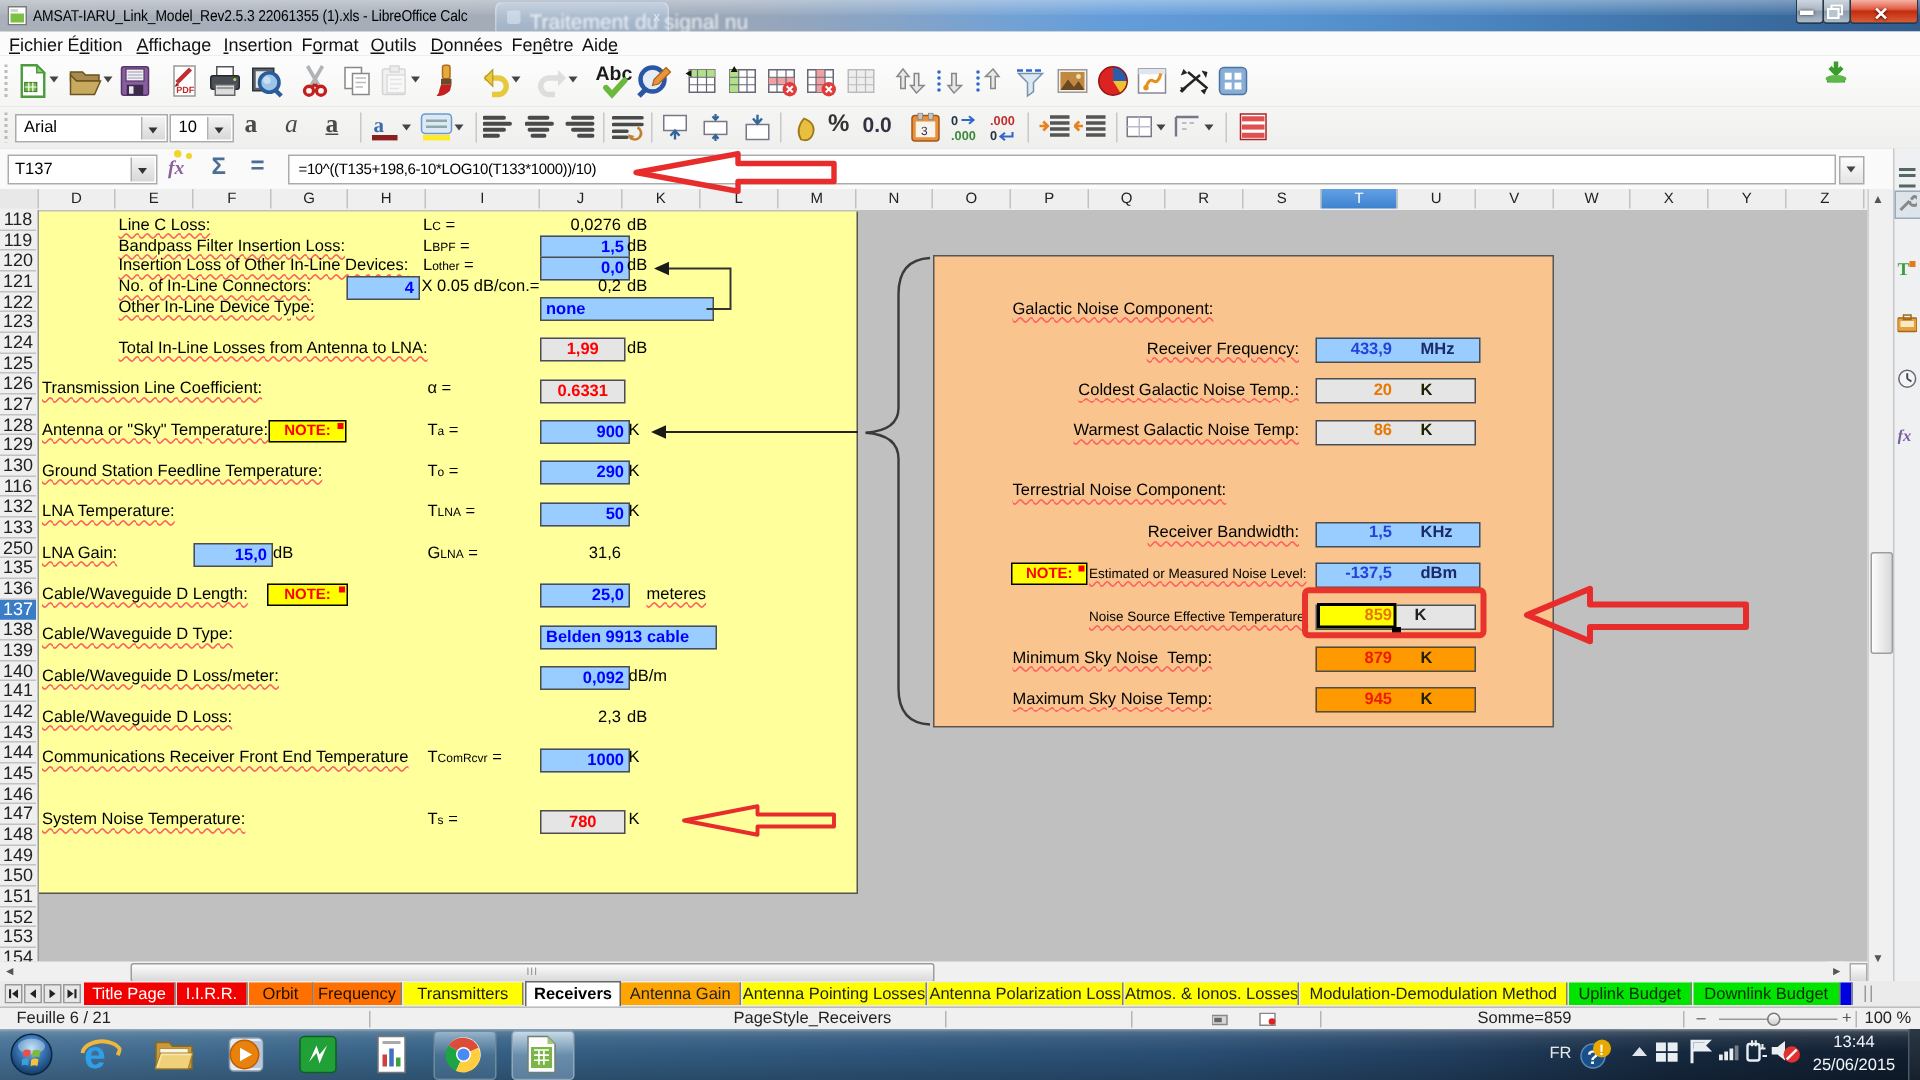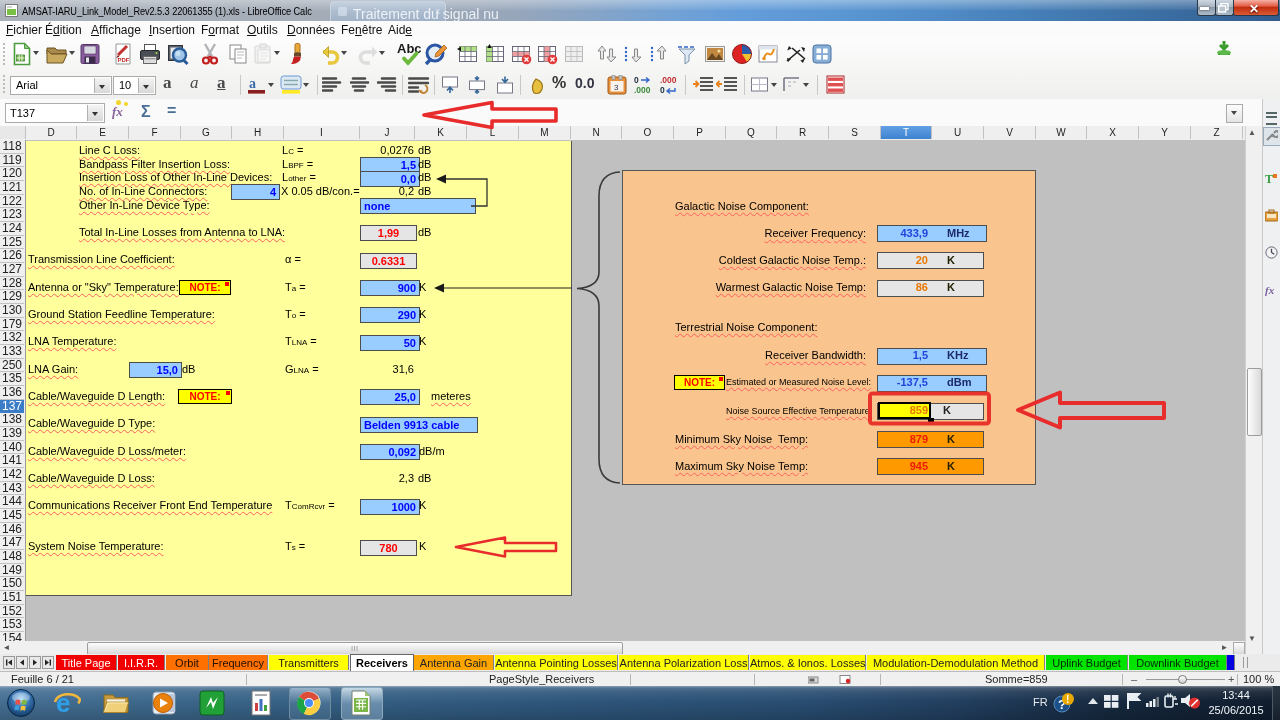--- a/index.html
+++ b/index.html
@@ -371,20 +371,21 @@
 
   <div id="fbar" class="abs">
     <div class="combo" style="left:5px;top:4px;width:94px;height:18px;line-height:18px;padding-left:4px;">T137<span class="combobtn"></span></div>
     <div class="abs" style="left:108px;top:4px;width:80px;height:19px;">
       <span style="position:absolute;left:4px;top:1px;color:#8a5f9a;font-style:italic;font-weight:bold;font-size:13px;font-family:'Liberation Serif';">fx</span>
       <span style="position:absolute;left:8px;top:-3px;width:5px;height:5px;border-radius:50%;background:#f2d42a;"></span>
       <span style="position:absolute;left:16px;top:-1px;width:4px;height:4px;border-radius:50%;background:#f2d42a;"></span>
       <span style="position:absolute;left:33px;top:0px;font-size:16px;font-weight:bold;color:#4a6e96;">Σ</span>
       <span style="position:absolute;left:59px;top:-1px;font-size:16px;font-weight:bold;color:#4a6e96;">=</span>
     </div>
+    <div class="combo" style="left:192px;top:4px;width:1030px;height:18px;line-height:18px;"><span style="padding-left:6px;font-size:10px;letter-spacing:-0.25px;">=10^((T135+198,6-10*LOG10(T133*1000))/10)</span></div>
   </div>
 
   <div id="colhdr" class="abs">
     <div class="ch" style="left:0;width:25px;background:#e8e8e8;"></div>
     <div class="ch" style="left:26px;width:50px;">D</div>
     <div class="ch" style="left:77px;width:51px;">E</div>
     <div class="ch" style="left:129px;width:51px;">F</div>
     <div class="ch" style="left:181px;width:50px;">G</div>
     <div class="ch" style="left:232px;width:51px;">H</div>
     <div class="ch" style="left:284px;width:75px;">I</div>
@@ -414,21 +415,21 @@
     <div class="rh" style="top:41px;">121</div>
     <div class="rh" style="top:54.7px;">122</div>
     <div class="rh" style="top:68.3px;">123</div>
     <div class="rh" style="top:82px;">124</div>
     <div class="rh" style="top:95.7px;">125</div>
     <div class="rh" style="top:109.3px;">126</div>
     <div class="rh" style="top:123px;">127</div>
     <div class="rh" style="top:136.7px;">128</div>
     <div class="rh" style="top:150.3px;">129</div>
     <div class="rh" style="top:164px;">130</div>
-    <div class="rh" style="top:177.7px;">179</div>
+    <div class="rh" style="top:177.7px;">116</div>
     <div class="rh" style="top:191.3px;">132</div>
     <div class="rh" style="top:205px;">133</div>
     <div class="rh" style="top:218.7px;">250</div>
     <div class="rh" style="top:232.3px;">135</div>
     <div class="rh" style="top:246px;">136</div>
     <div class="rh" style="top:259.7px;background:#3a7dc6;color:#fff;border-bottom-color:#3a7dc6;">137</div>
     <div class="rh" style="top:273.3px;">138</div>
     <div class="rh" style="top:287px;">139</div>
     <div class="rh" style="top:300.7px;">140</div>
     <div class="rh" style="top:314.3px;">141</div>

